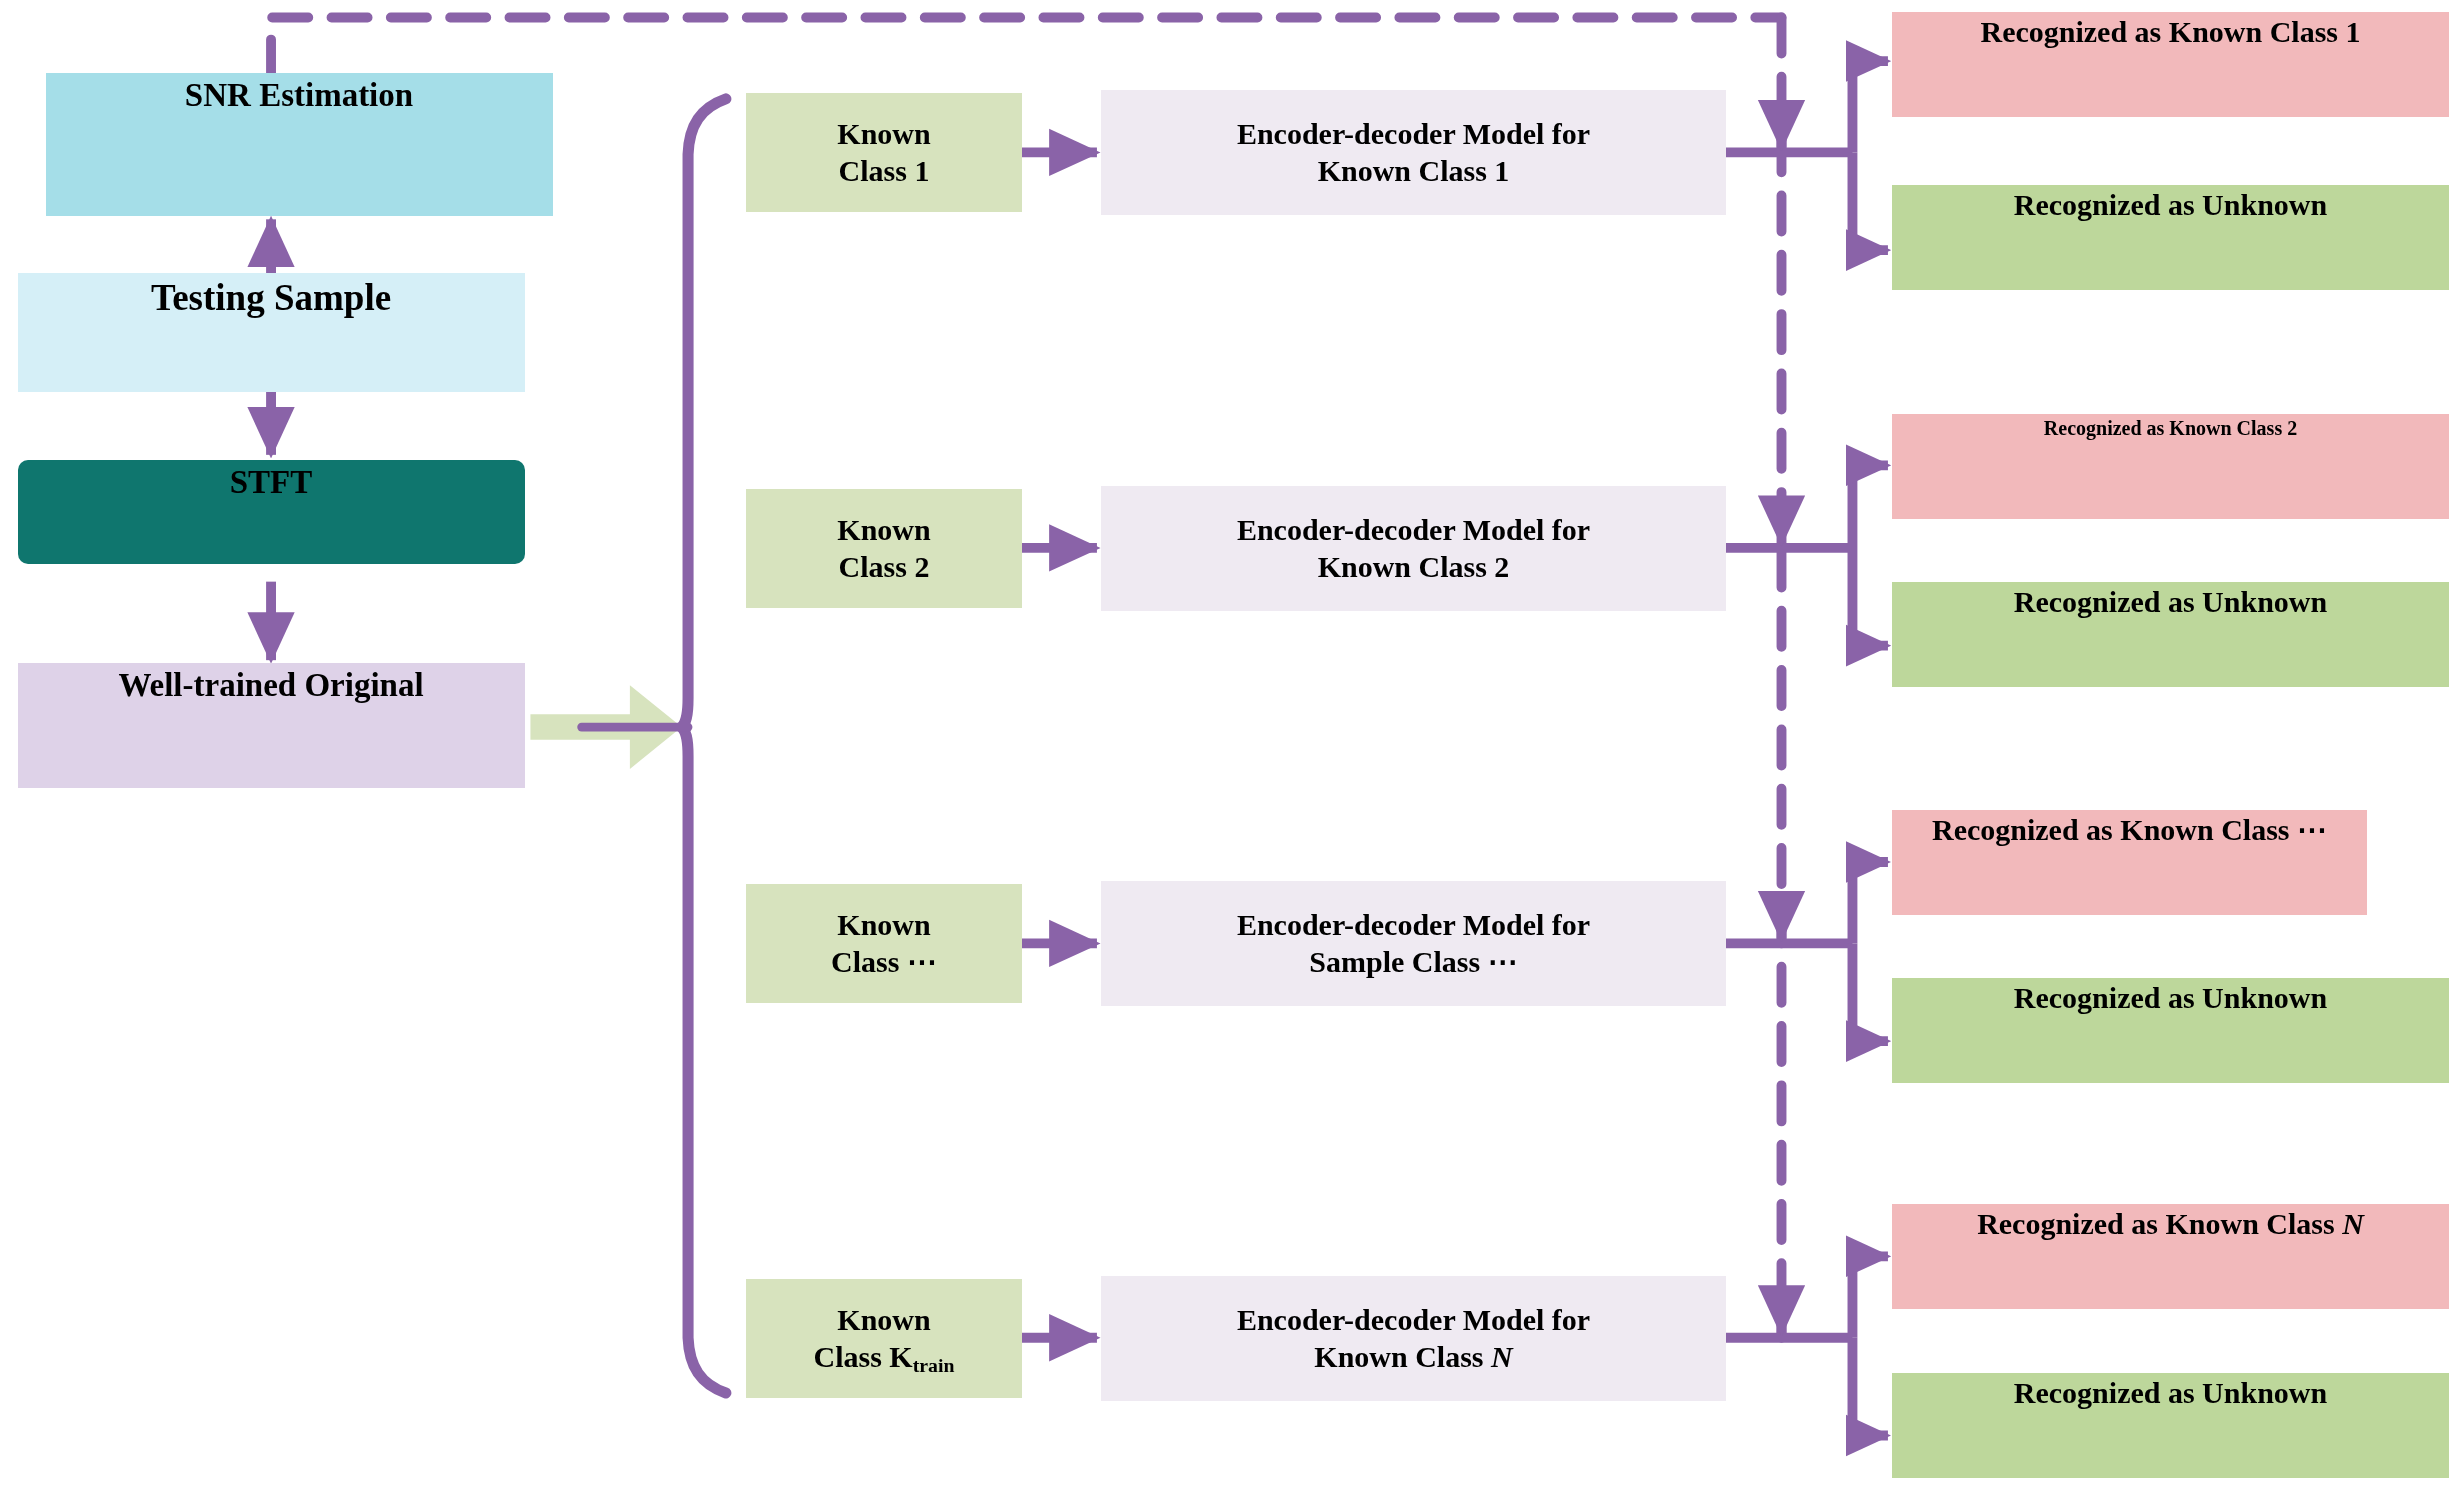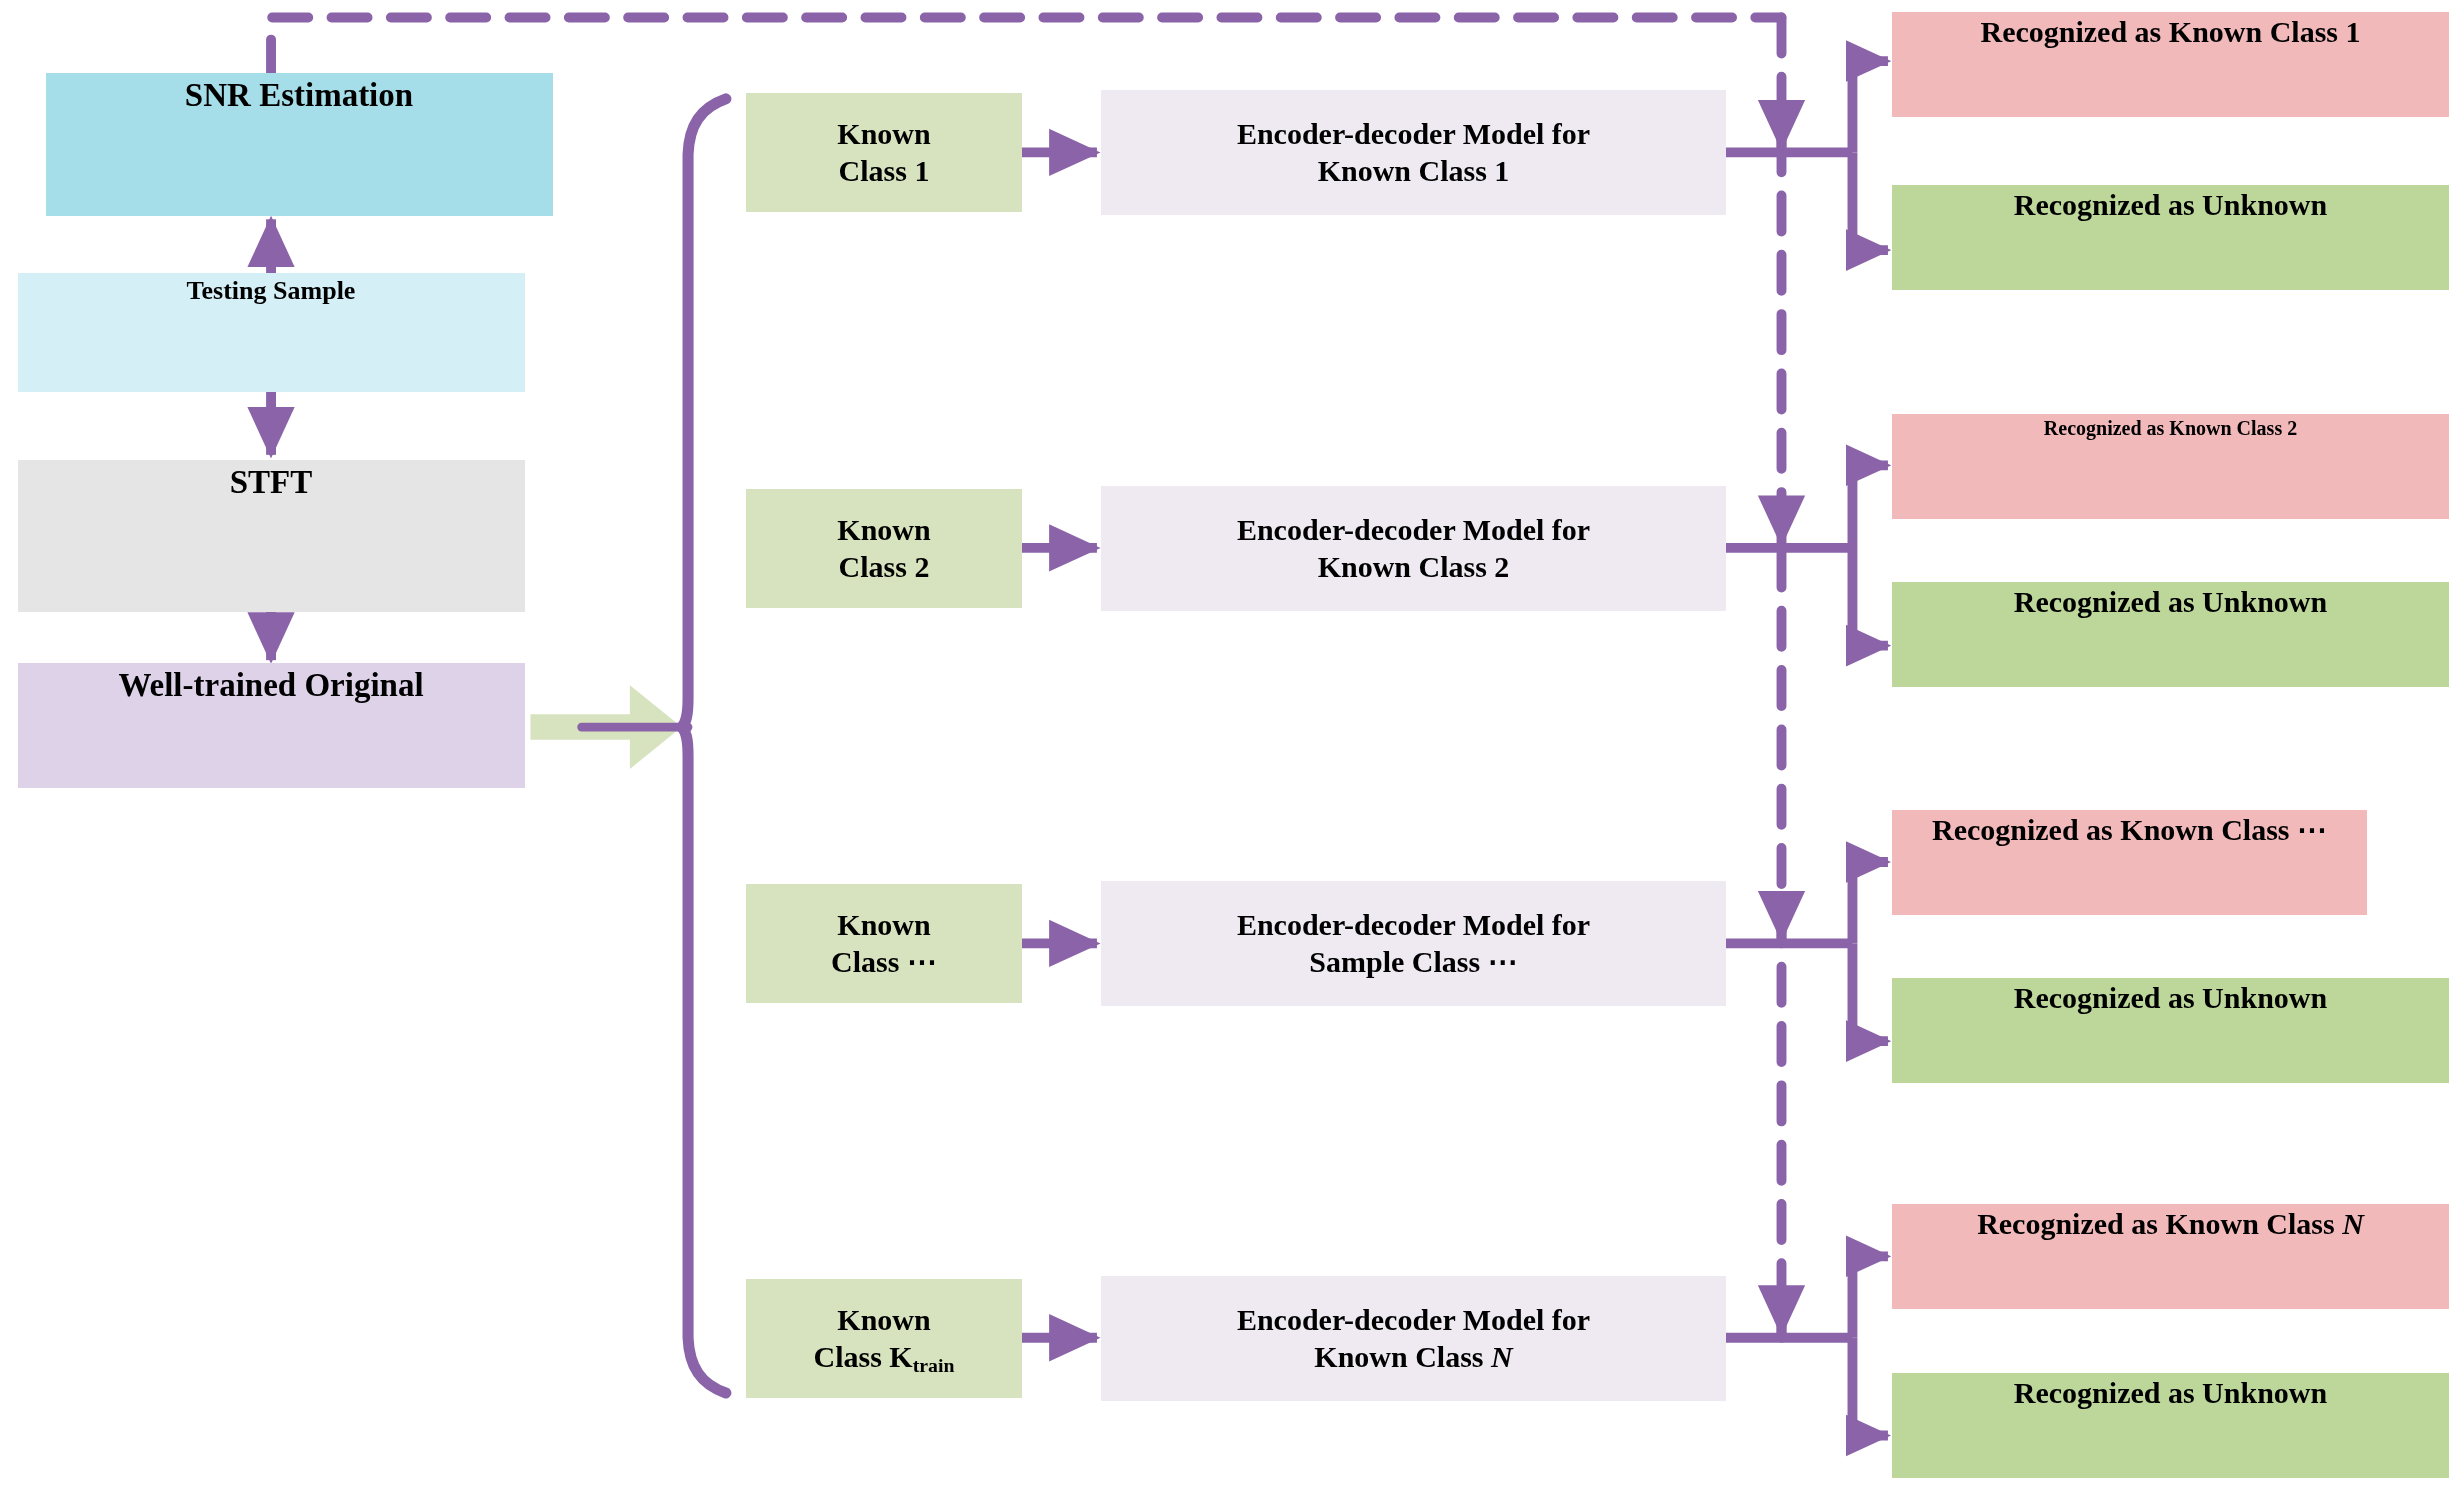--- a/index.html
+++ b/index.html
@@ -127,25 +127,25 @@
       <path d="M 3185 2300 L 3185 2160 L 3246 2160" fill="none" stroke="#8a63a8" stroke-width="17" marker-end="url(#ahbig)"></path>
       <path d="M 3185 2300 L 3185 2468 L 3246 2468" fill="none" stroke="#8a63a8" stroke-width="17" marker-end="url(#ahbig)"></path>
       <line x1="3063" y1="2213" x2="3063" y2="2292" stroke="#8a63a8" stroke-width="17" marker-end="url(#ah)"></line>
     </g>
   </svg>
 
   <div class="box" style="left:17.5px; top:73px; width:507px; height:143px; background:#a5dee8; font-size:33px;margin-left:28px;">
     <span>SNR Estimation</span>
   </div>
 
-  <div class="box" style="left:17.5px; top:273px; width:507px; height:119px; background:#d5eff7; font-size:26px;">
+  <div class="box" style="left:17.5px; top:273px; width:507px; height:119px; background:#d5eff7; font-size:37px;">
     <span>Testing Sample</span>
   </div>
 
-  <div class="box" style="left:17.5px; top:460px; width:507px; height:152px; background:#e5e5e5; font-size:33px;">
+  <div class="box" style="left:17.5px; top:460px; width:507px; height:104px; background:#0f766e; font-size:33px;border-radius:10px;">
     <span>STFT</span>
   </div>
 
   <div class="box" style="left:17.5px; top:663px; width:507px; height:125px; background:#ded2e8; font-size:33px; flex-direction:row;">
     <span>Well-trained Original</span>
   </div>
 
   <div class="box" style="left:746px; top:93px; width:276px; height:119px; background:#d7e3be; font-size:30px; flex-direction:column;">
     <span>Known</span>
     <span>

